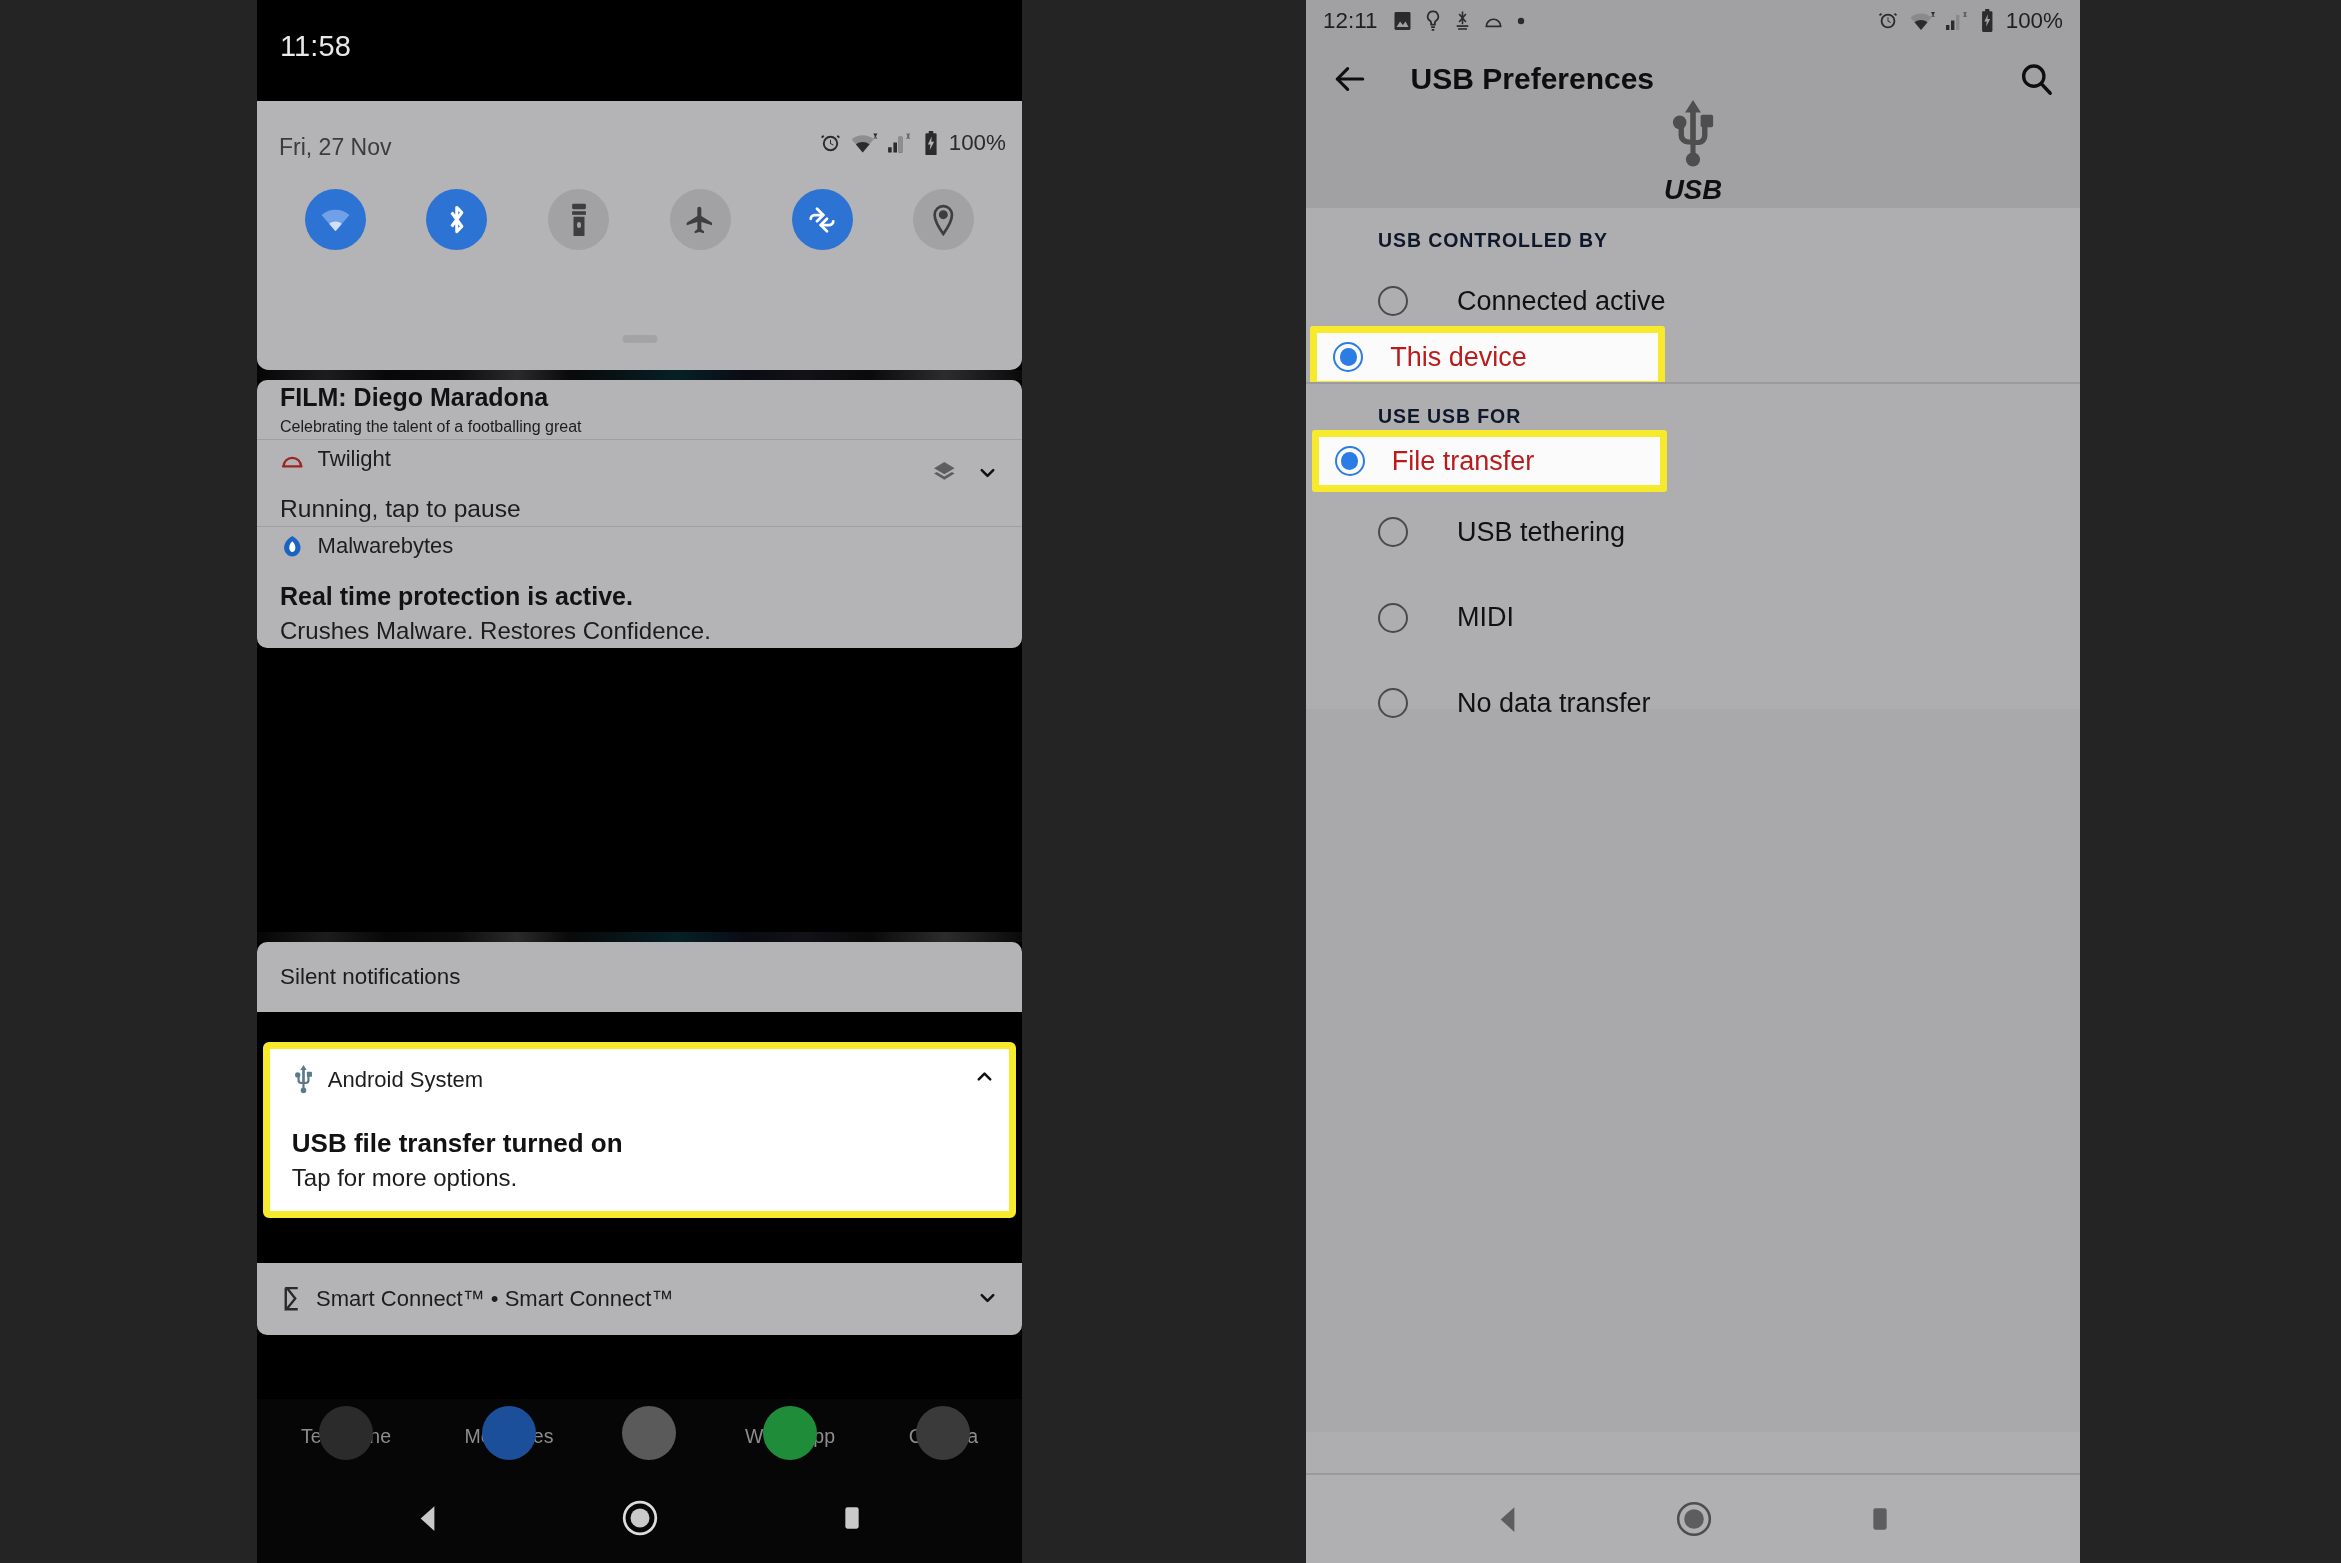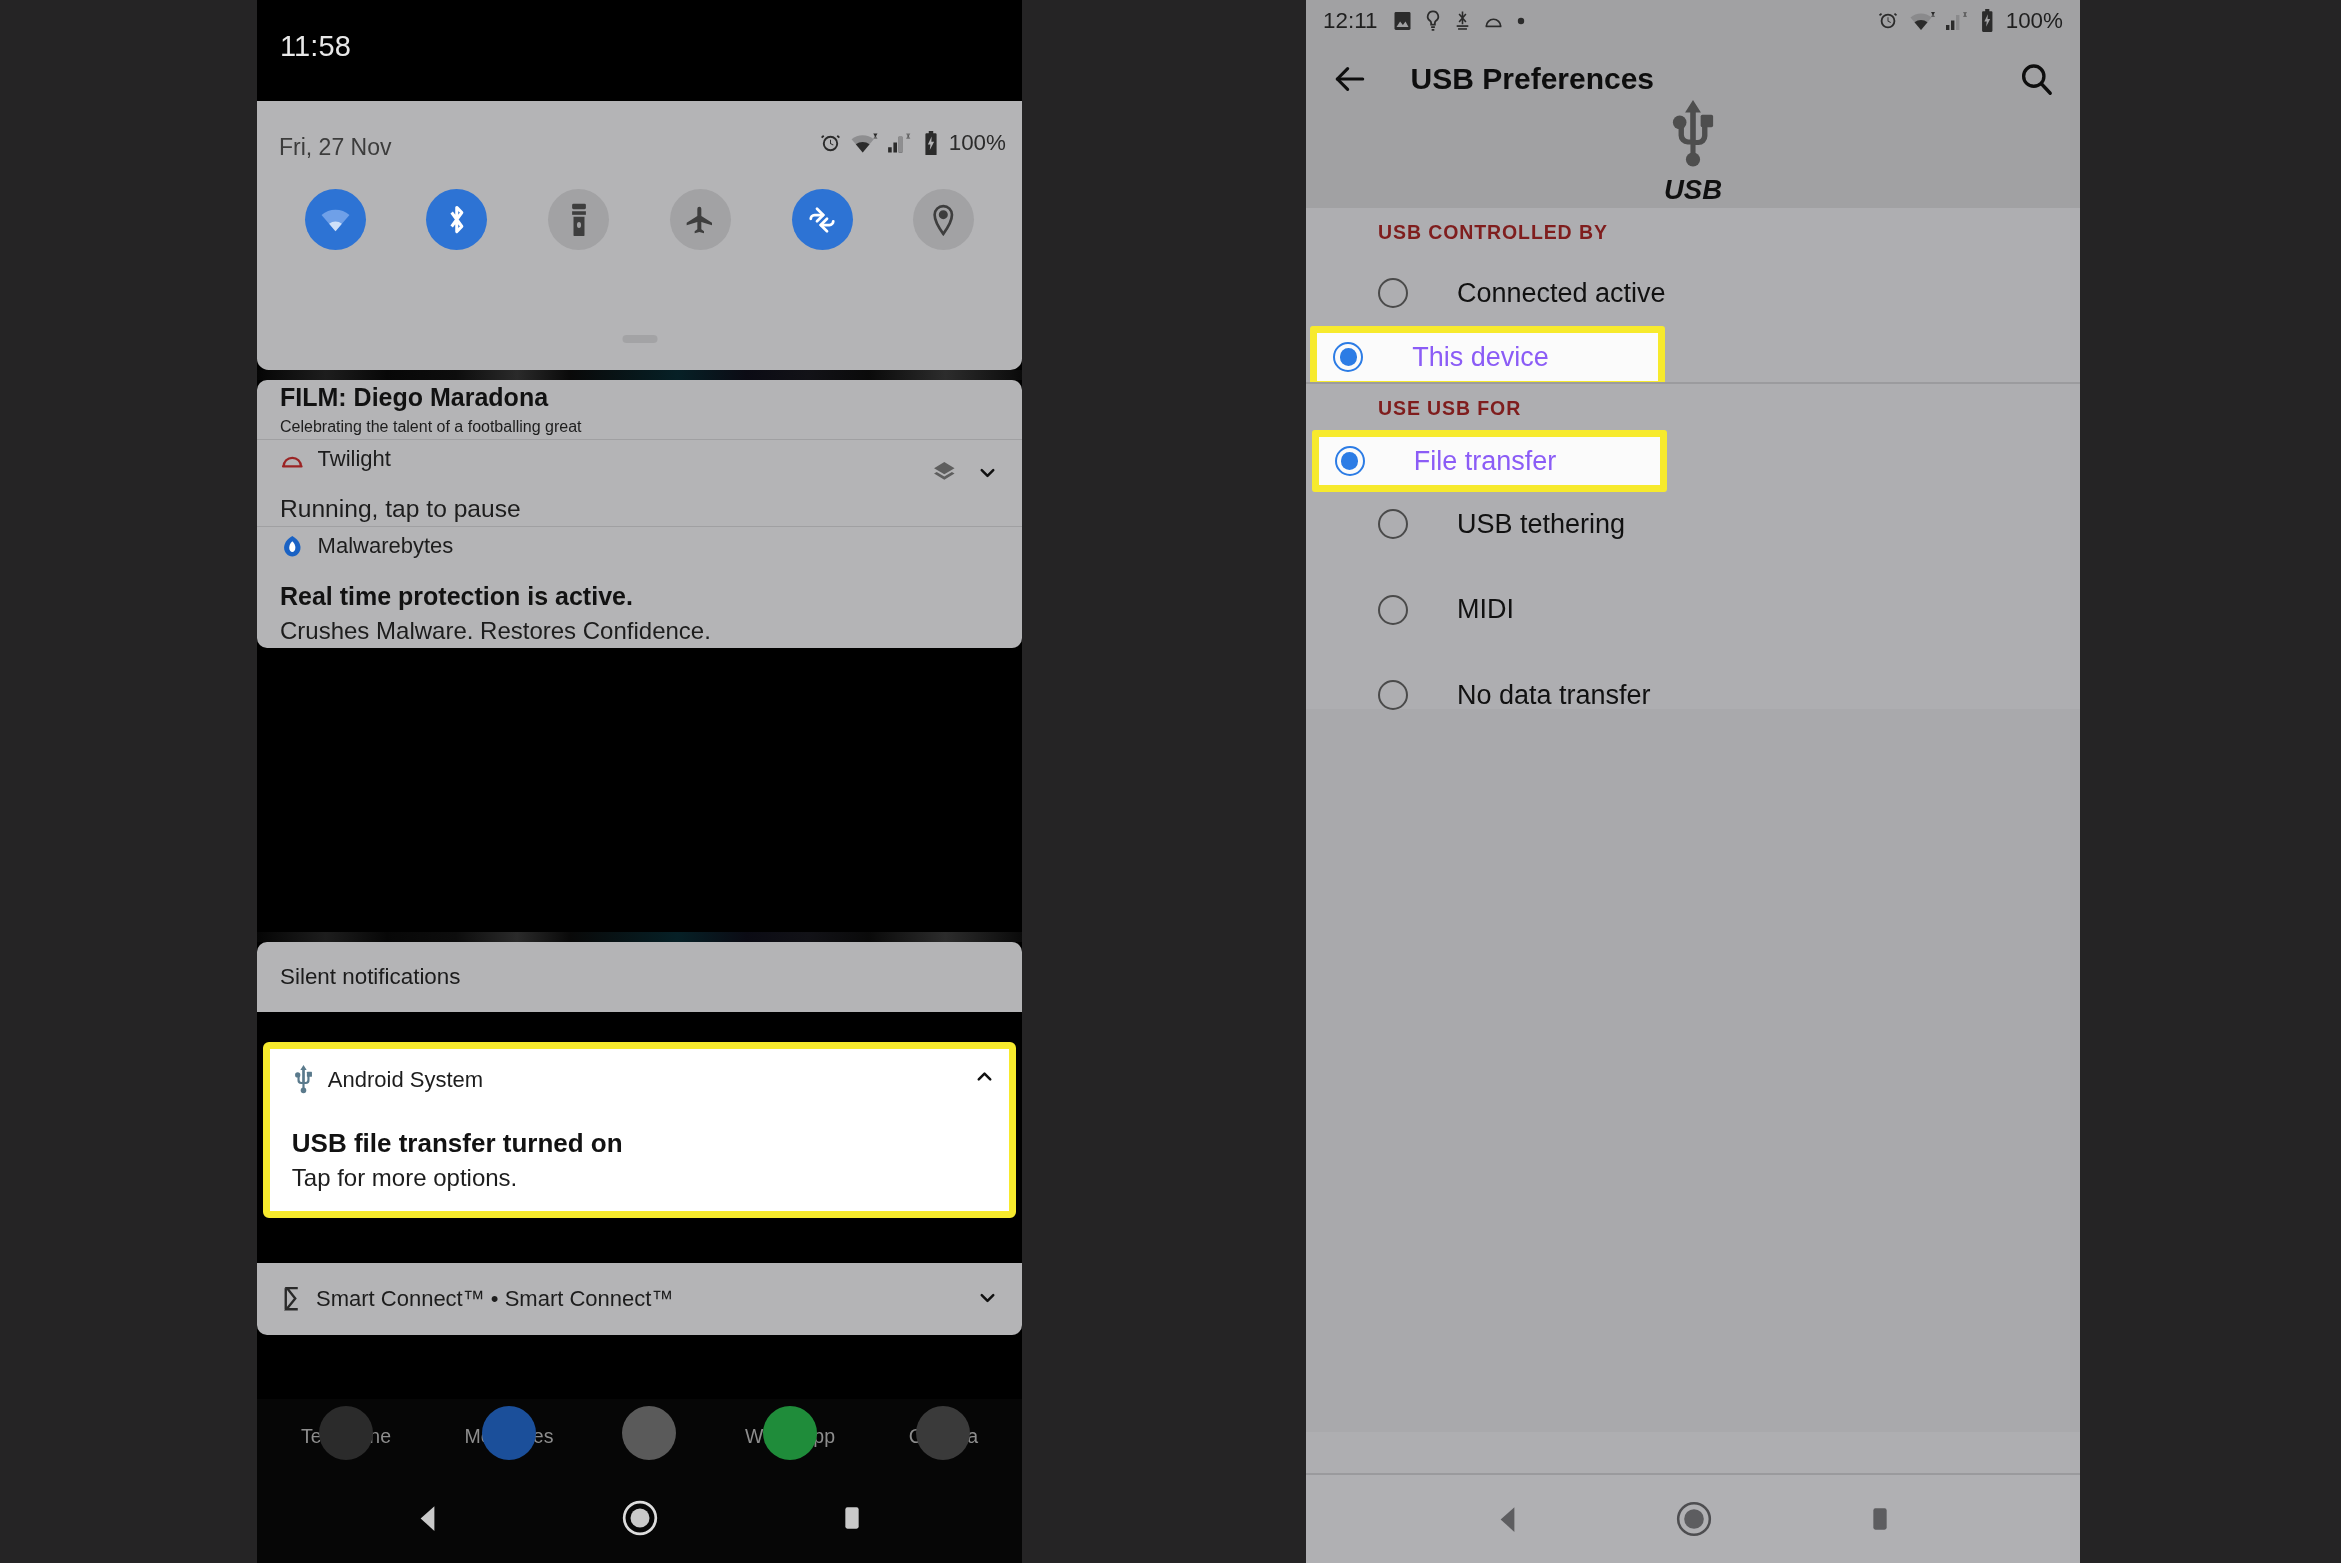--- a/index.html
+++ b/index.html
@@ -164,21 +164,21 @@
     position: absolute; left: 0; width: 100%; top: 58px; text-align: center;
     font-size: 27.5px; font-weight: 700; color: #101010;
   }
 
   .r-section {
     position: absolute; left: 0; width: 100%;
     background: #aeaeb1;
   }
   .r-section-title {
     font-size: 19.5px; font-weight: 700; letter-spacing: 0.9px;
-    color: #7f1d1d; padding: 13px 0 0 72px;
+    color: #0f172a; padding: 21px 0 0 72px;
   }
   .r-option {
     display: flex; align-items: center; height: 58px; padding-left: 72px;
     position: relative;
   }
   .r-option-label { font-size: 27px; color: #111; margin-left: 49px; }
 
   .radio {
     width: 30px; height: 30px; border-radius: 50%;
     border: 2.9px solid #4a4a4a; background: transparent;
@@ -194,21 +194,21 @@
   }
 
   .r-hl {
     position: absolute;
     background: #fbfbfb;
     border: 7.2px solid #f7ea2d;
     border-radius: 2.9px;
     display: flex; align-items: center;
   }
   .r-hl .radio { margin-left: 16px; }
-  .r-hl .r-option-label { font-size: 27px; color: #8b5cf6; margin-left: 49px; }
+  .r-hl .r-option-label { font-size: 27px; color: #b91c1c; margin-left: 27px; }
 
   .r-divider { position: absolute; left:0; width:100%; height: 2.2px; background: #9b9b9e; }
 
   .r-navbar {
     position: absolute; left: 0; bottom: 0; width: 100%; height: 90px;
     background: #b0b0b3;
     display: flex; align-items: center; justify-content: space-around;
     padding: 0 109px;
     border-top: 2.2px solid #9a9a9d;
   }

